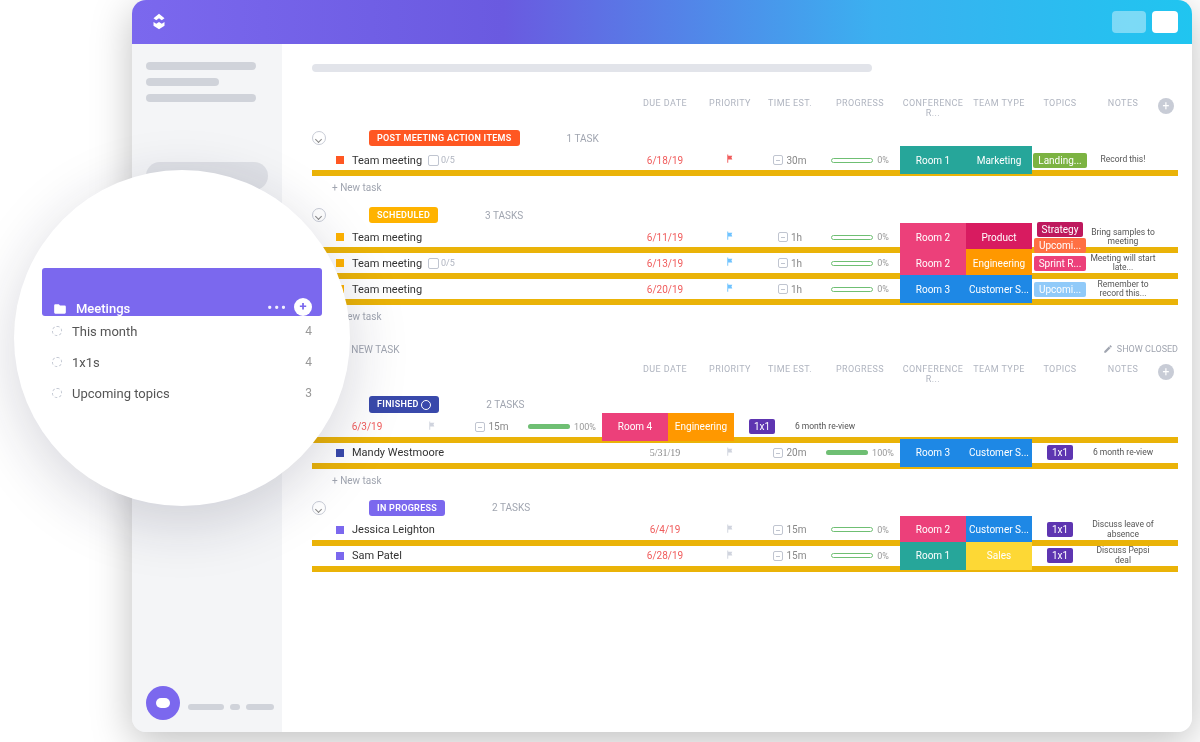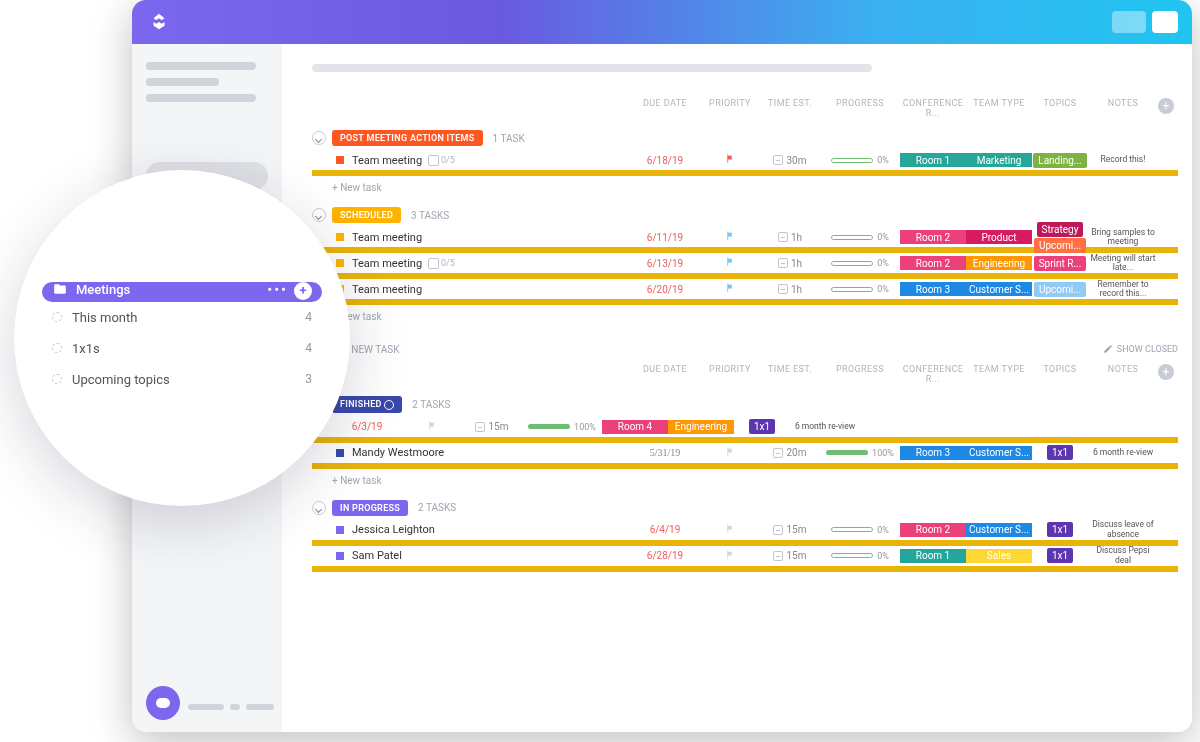--- a/index.html
+++ b/index.html
@@ -27,21 +27,21 @@
   .col-name{flex:1;}
   .col-due{width:70px;text-align:center;}
   .col-prio{width:60px;text-align:center;}
   .col-time{width:60px;text-align:center;}
   .col-prog{width:80px;text-align:center;}
   .col-room{width:66px;text-align:center;}
   .col-team{width:66px;text-align:center;}
   .col-topics{width:56px;text-align:center;}
   .col-notes{width:70px;text-align:center;}
   .col-add{width:20px;}
-  .group-header{display:flex;align-items:center; font-size:10px; margin:8px 0 4px;}
+  .group-header{display:flex;align-items:center; font-size:10px; margin:8px 0 4px;gap:37px;}
   .collapse-caret{width:14px;height:14px;border:1px solid #c8ccd6;border-radius:50%; margin-right:6px; position:relative;}
   .collapse-caret::after{content:"";position:absolute;left:3px;top:5px;width:4px;height:4px;border-right:1px solid #888;border-bottom:1px solid #888;transform:rotate(45deg);}
   .status-pill{padding:3px 8px;border-radius:3px;color:#fff;font-weight:600;font-size:9px;text-transform:uppercase;letter-spacing:.3px;}
   .task-count{margin-left:10px;color:#a0a5b0;font-size:10px;}
   .check-circle{width:10px;height:10px;border:1px solid #c8ccd6;border-radius:50%;display:inline-block;vertical-align:middle;}
   .row{display:flex;align-items:center;font-size:11px;color:#555;border-bottom:6px solid #eab308;height:26px;}
   .row .task-sq{width:8px;height:8px;margin:0 8px 0 4px;display:inline-block;}
   .row .name{flex:1;display:flex;align-items:center;color:#333;}
   .sub-badge{font-size:9px;color:#b0b5c0;margin-left:6px;display:flex;align-items:center;gap:2px;}
   .sub-badge::before{content:"";width:9px;height:9px;border:1px solid #c0c5d0;border-radius:2px;display:inline-block;}
@@ -49,33 +49,33 @@
   .date.neutral{color:#888;font-family:Liberation Serif, serif;}
   .prio{width:60px;text-align:center;}
   .time{width:60px;text-align:center;font-size:10px;color:#888;display:flex;align-items:center;justify-content:center;gap:3px;}
   .est-icon{display:inline-block;width:10px;height:10px;border:1px solid #c0c5d0;border-radius:2px;position:relative;}
   .est-icon::after{content:"";position:absolute;left:2px;top:4px;right:2px;height:1px;background:#c0c5d0;}
   .prog{width:80px;text-align:center;display:flex;align-items:center;justify-content:center;gap:4px;}
   .prog-bar{width:42px;height:5px;border-radius:3px;background:#e8eaf0;position:relative;overflow:hidden;}
   .prog-bar.green::after{content:"";position:absolute;left:0;top:0;bottom:0;width:100%;background:#6fbf73;}
   .prog-bar.outline{border:1px solid #6fbf73;background:transparent;}
   .prog-pct{font-size:9px;color:#999;}
-  .tag{width:66px;height:14px;color:#fff;font-size:10px;display:flex;align-items:center;justify-content:center;}
+  .tag{width:66px;height:28px;color:#fff;font-size:10px;display:flex;align-items:center;justify-content:center;}
   .topic-cell{width:56px;display:flex;flex-direction:column;align-items:center;gap:1px;justify-content:center;}
   .topic-pill{font-size:10px;padding:2px 5px;border-radius:2px;color:#fff;}
   .notes{width:70px;font-size:8.5px;color:#555;text-align:center;line-height:1.1;}
   .addcol{width:20px;}
   .newtask{font-size:10px;color:#a0a5b0;padding:6px 0 6px 20px;}
   .plus-round{width:16px;height:16px;border-radius:50%;background:#c8ccd6;color:#fff;display:inline-flex;align-items:center;justify-content:center;font-size:12px;}
   .section-toolbar{display:flex;align-items:center;font-size:10px;color:#a0a5b0;margin:14px 0 4px;gap:10px;}
   .show-closed{margin-left:auto;display:flex;align-items:center;gap:4px;font-size:9px;}
   .pen{width:10px;height:10px;display:inline-block;}
   
   .circle-pop{position:absolute;width:336px;height:336px;left:14px;top:170px;border-radius:50%;background:#fff;box-shadow:0 16px 60px rgba(30,30,60,0.18);display:flex;flex-direction:column;justify-content:center;padding:0 28px;}
-  .folder-row{height:20px;background:#7b68ee;border-radius:15px;color:#fff;display:flex;align-items:flex-start;padding:0 10px;font-size:13px;font-weight:500;}
+  .folder-row{height:48px;background:#7b68ee;border-radius:3px;color:#fff;display:flex;align-items:flex-end;padding:0 10px;font-size:13px;font-weight:500;}
   .folder-row .fi{width:16px;height:14px;margin-right:8px;}
   .folder-row .dots{margin-left:auto;letter-spacing:2px;opacity:.9;font-size:14px;}
   .folder-row .plus{width:18px;height:18px;border-radius:50%;background:#fff;color:#7b68ee;display:flex;align-items:center;justify-content:center;margin-left:6px;font-weight:700;}
   .list-row{display:flex;align-items:center;padding:8px 10px;font-size:13px;color:#555;}
   .list-row .li-icon{width:10px;height:10px;border:1.2px dashed #c0c5d0;border-radius:50%;margin-right:10px;}
   .list-row .cnt{margin-left:auto;color:#999;font-size:12px;}
 </style>
 </head>
 <body>
 

